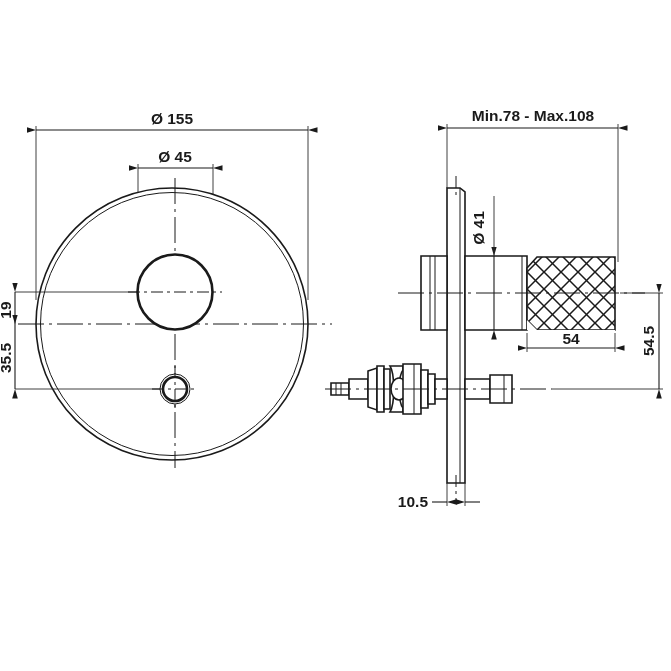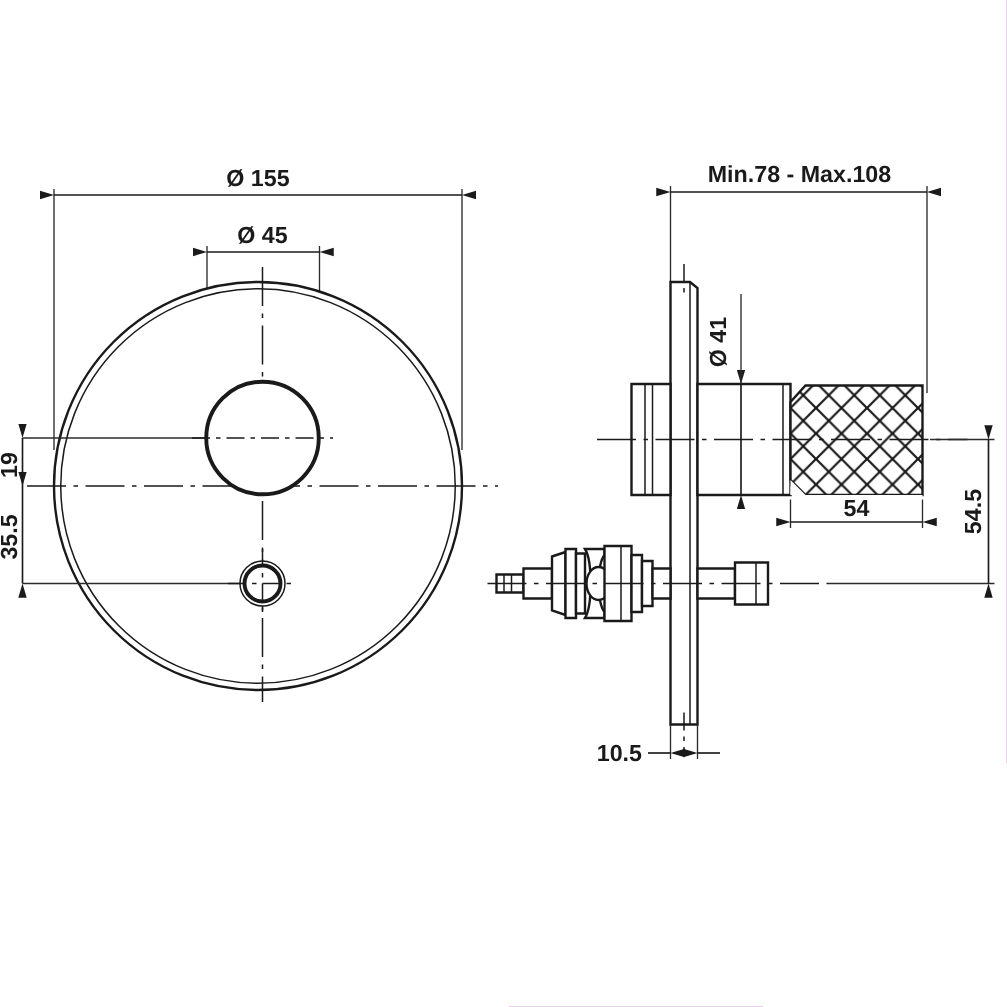--- a/index.html
+++ b/index.html
@@ -8,21 +8,21 @@
     padding: 0;
     background: #ffffff;
   }
   body {
     font-family: "Liberation Sans", sans-serif;
   }
   #drawing-root {
     position: relative;
     width: 671px;
     height: 671px;
-    background: #a21caf;
+    background: #86efac;
     overflow: hidden;
   }
   svg#tech-drawing {
     display: block;
     width: 671px;
     height: 671px;
   }
   .dim-text {
     font-family: "Liberation Sans", sans-serif;
     font-size: 15.5px;

